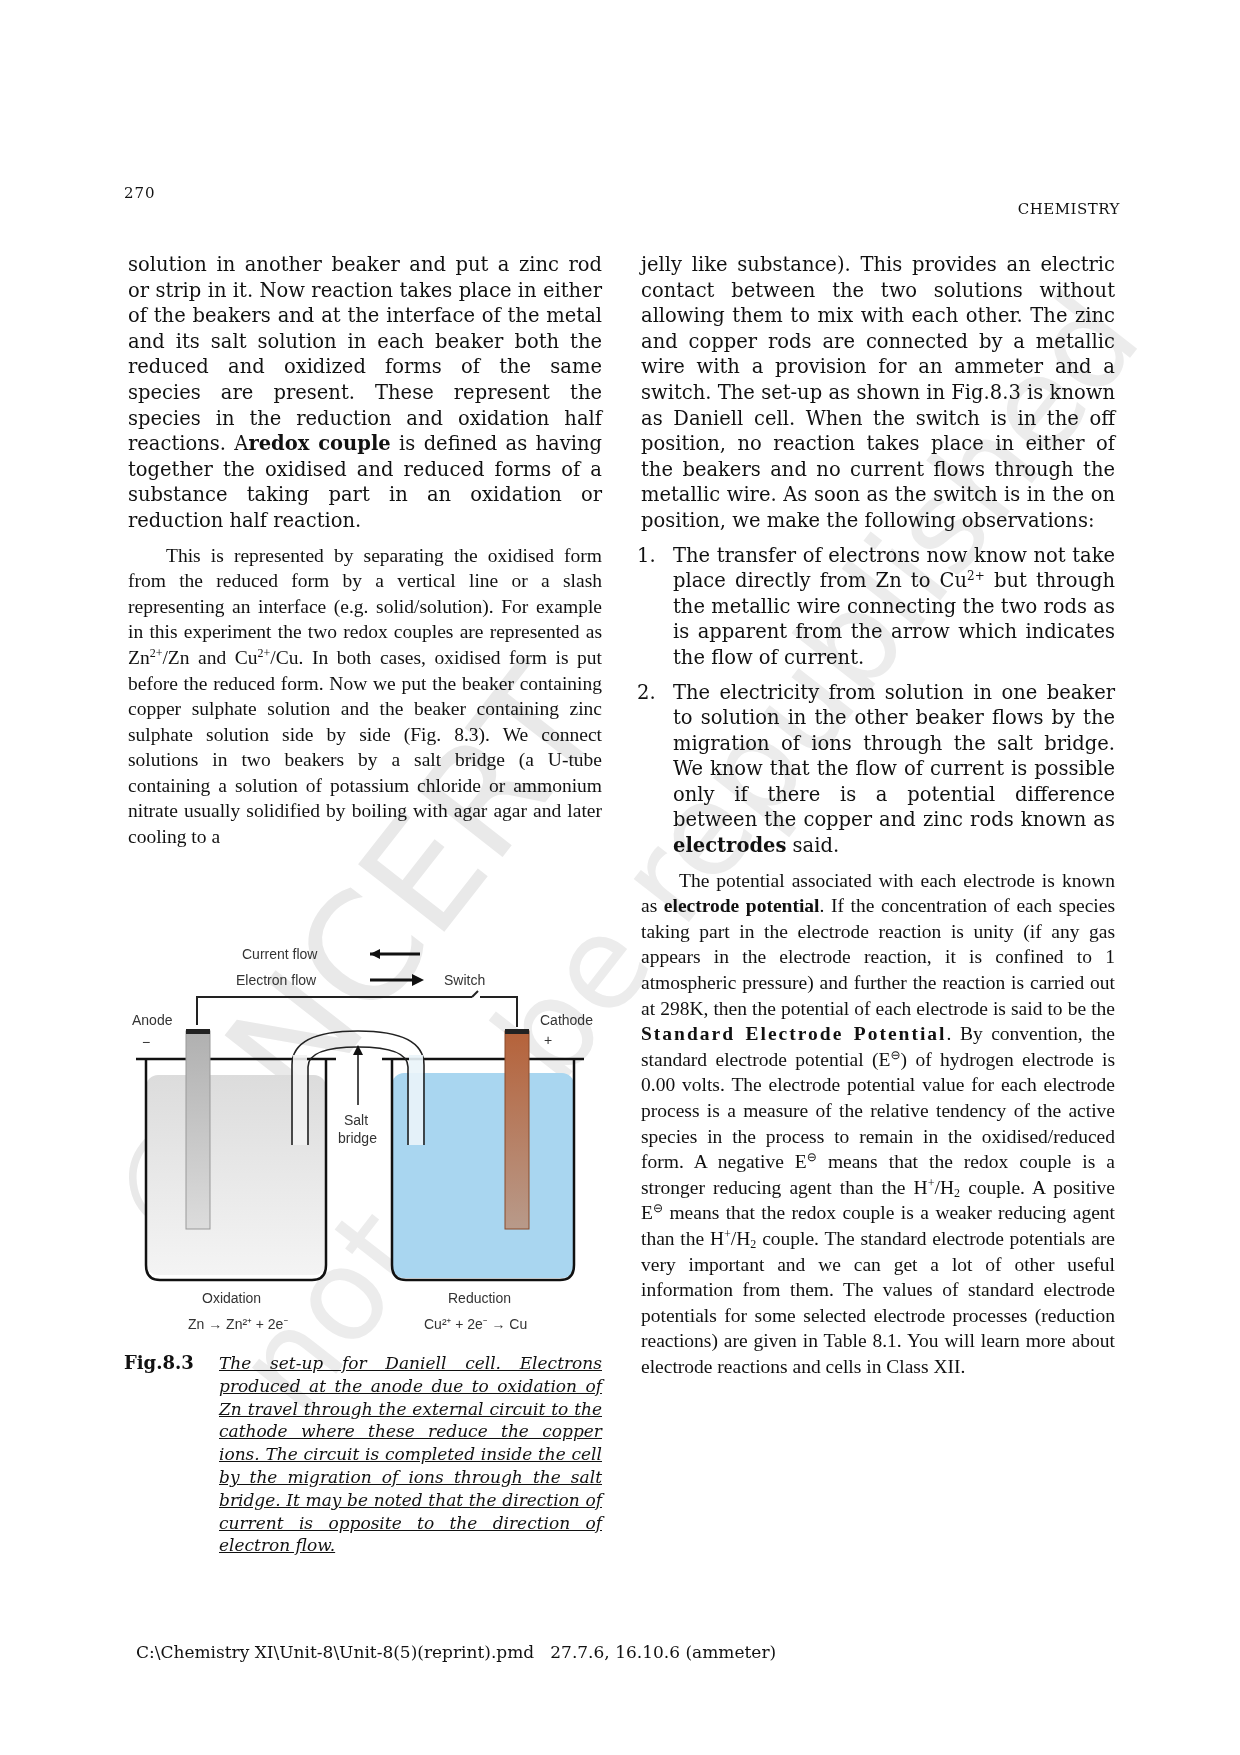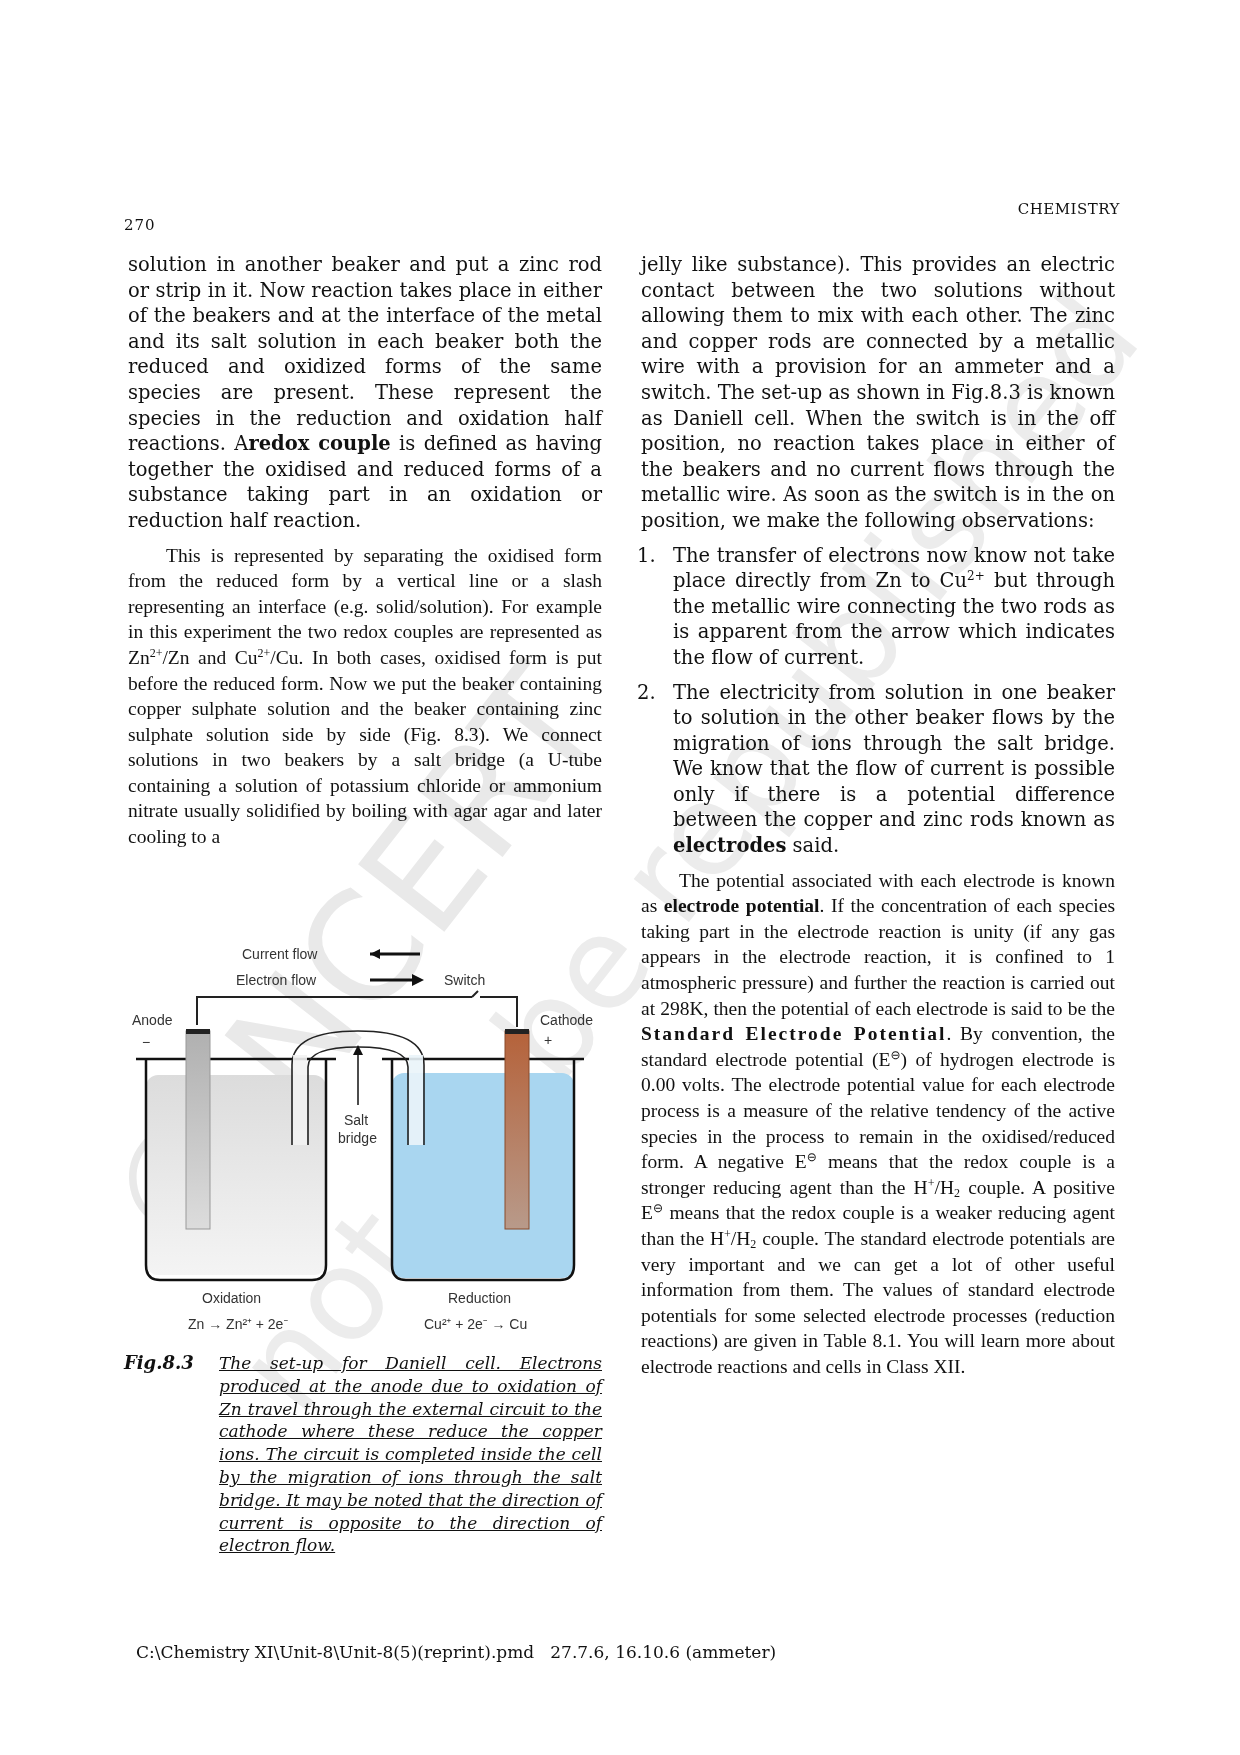--- a/index.html
+++ b/index.html
@@ -1,34 +1,34 @@
 <!DOCTYPE html>
 <html><head>
 <meta charset="utf-8">
 <style>
   html, body { margin: 0; padding: 0; background: #ffffff; }
   body { width: 1240px; height: 1755px; position: relative; overflow: hidden;
          font-family: "DejaVu Serif", "Liberation Serif", serif; color: #111; }
   .watermark { position: absolute; left: 0; top: 0; width: 1240px; height: 1755px; pointer-events: none; z-index: 0; }
-  .hdr-page { position: absolute; left: 124px; top: 216px; font-size: 15px; letter-spacing: 1px; }
+  .hdr-page { position: absolute; left: 124px; top: 184px; font-size: 15px; letter-spacing: 1px; }
   .hdr-title { position: absolute; right: 120px; top: 200px; font-size: 15px; letter-spacing: 0.5px; }
   .col { position: absolute; z-index: 1; font-size: 19.5px; line-height: 25.6px; text-align: justify; }
   .col-left { left: 124px; top: 252px; width: 478px; }
   .col-right { left: 637px; top: 252px; width: 478px; }
   p { margin: 0 0 9px 4px; }
   p.indent { text-indent: 38px; font-family: Liberation Serif, serif; }
   b { font-weight: bold; }
   sup { font-size: 12px; line-height: 0; vertical-align: 7px; }
   sub { font-size: 12px; line-height: 0; vertical-align: -3px; }
   ol { margin: 0 0 8px 0; padding: 0; list-style: none; }
   ol li { position: relative; padding-left: 36px; margin-bottom: 9px; }
   ol li .num { position: absolute; left: 0; top: 0; }
   .figure { position: absolute; left: 124px; top: 945px; width: 486px; height: 400px; z-index: 1; }
   .caption { position: absolute; left: 124px; top: 1352px; width: 478px; z-index: 1; font-size: 17px; line-height: 22.8px; }
-  .caption .cap-label { position: absolute; left: 0; top: 0; font-weight: bold; font-style: italic; font-size: 18px; }
+  .caption .cap-label { position: absolute; left: 0; top: 0; font-weight: bold; font-size: 18px; }
   .caption .cap-text { margin-left: 95px; font-style: italic; text-align: justify; text-decoration: underline; }
   .footer { position: absolute; left: 136px; top: 1642px; font-size: 17px; z-index: 1; }
   .footer span.gap { display: inline-block; width: 16px; }
   .diag-text { font-family: "Liberation Sans", sans-serif; fill: #333; font-size: 14px; }
 </style>
 </head>
 <body>
 
 <svg class="watermark" viewBox="0 0 1240 1755" xmlns="http://www.w3.org/2000/svg">
   <g transform="translate(180,1270) rotate(-52)">

